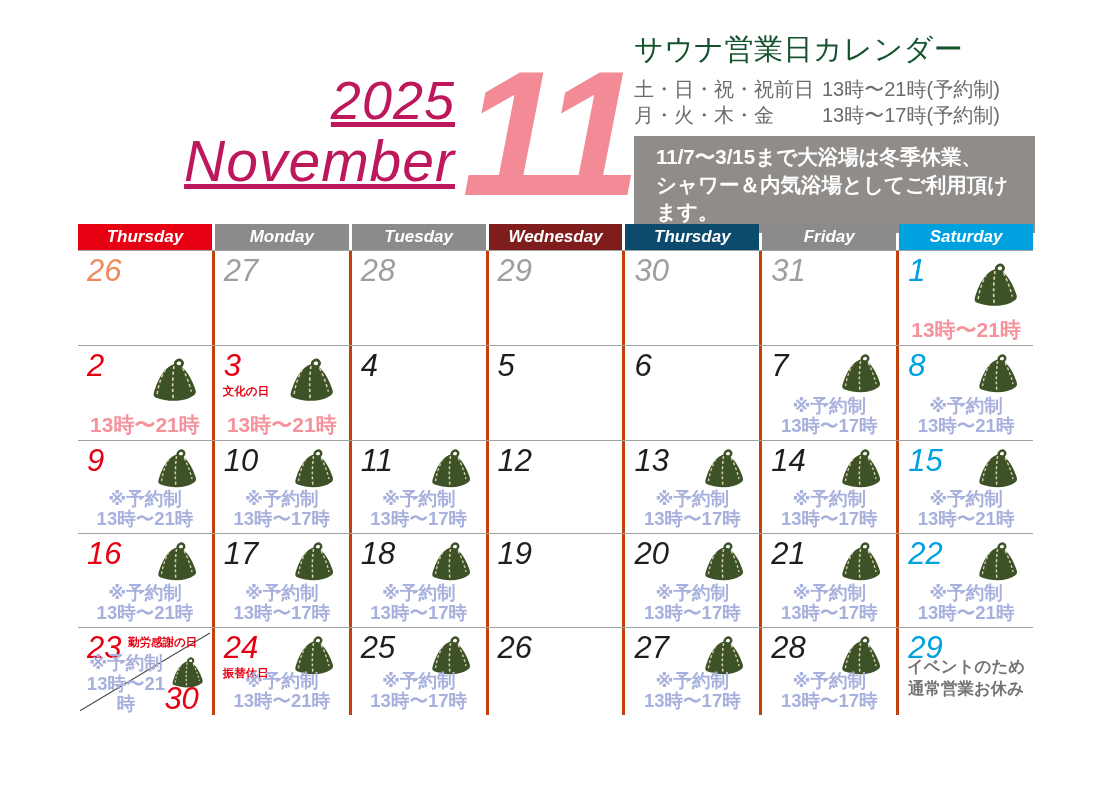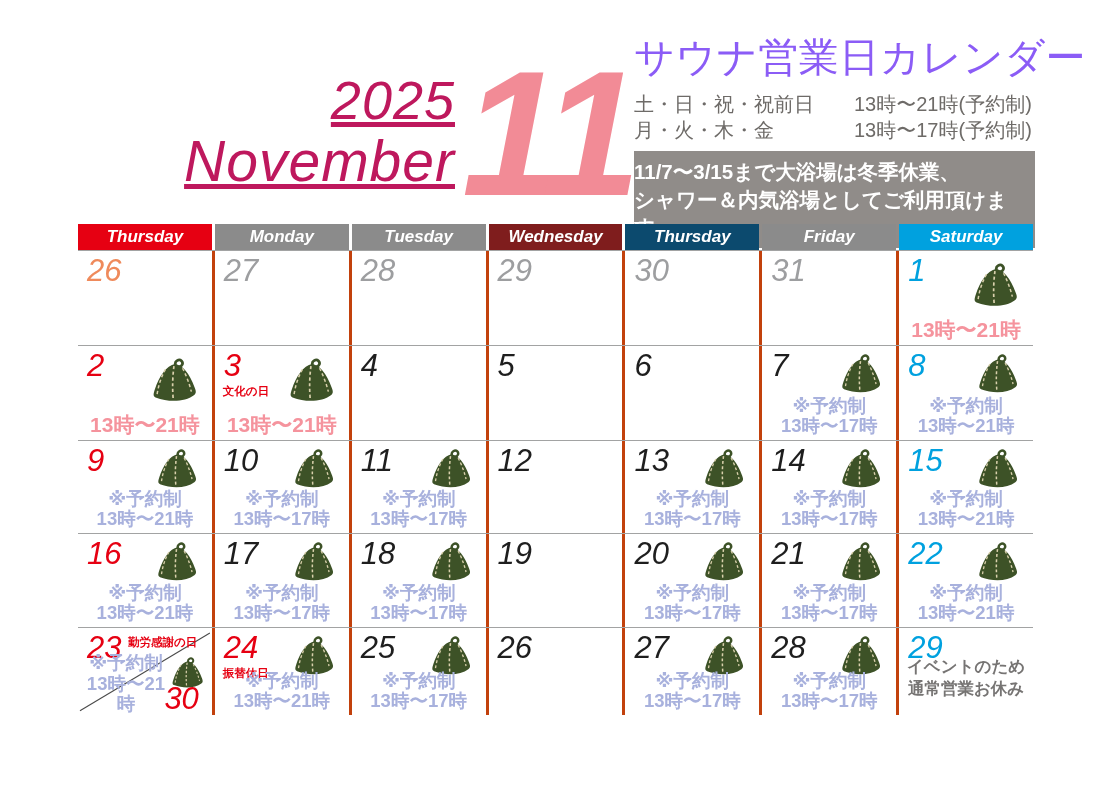--- a/index.html
+++ b/index.html
@@ -7,26 +7,26 @@
   .page{position:relative;width:1110px;height:791px;background:#fff;overflow:hidden;}
 
   
   .month-block{position:absolute;left:120px;top:73px;width:335px;text-align:right;color:#be185d;text-decoration:underline;}
   .year{font-size:54px;font-style:italic;line-height:1.0;letter-spacing:1px;}
   .month-name{font-size:57px;font-style:italic;line-height:1.0;margin-top:6px;letter-spacing:1px;}
   .month-num{position:absolute;left:462px;top:52px;font-size:178px;line-height:0.92;font-weight:bold;font-style:italic;color:#f28b96;letter-spacing:-6px;}
 
   
   .info-block{position:absolute;left:634px;top:30px;width:401px;}
-  .cal-title{margin:0;font-size:40px;font-weight:normal;color:#8b5cf6;letter-spacing:0.5px;white-space:nowrap;}
+  .cal-title{margin:0;font-size:29px;font-weight:normal;color:#14532d;letter-spacing:0.5px;white-space:nowrap;}
   .hours{margin-top:6px;color:#6e6b68;font-size:20px;line-height:1.3;}
-  .hours-row{display:flex;gap:32px;}
+  .hours-row{display:flex;}
   .hours-days{width:188px;}
   .hours-time{flex:1;}
-  .notice{margin-top:8px;background:#908c89;color:#fff;font-weight:bold;font-size:20.5px;line-height:1.35;padding:7px 0;}
+  .notice{margin-top:8px;background:#908c89;color:#fff;font-weight:bold;font-size:20.5px;line-height:1.35;padding:7px 22px;}
 
   
   .calendar{position:absolute;left:78px;top:224px;width:955px;}
   .day-headers{display:flex;gap:3px;height:26px;}
   .day-header{flex:1;display:flex;align-items:center;justify-content:center;color:#fff;font-size:17px;font-style:italic;font-weight:bold;}
   .week{display:flex;border-top:1px solid #a2a3a3;}
   .week .cell{flex:1;position:relative;}
   .week .cell + .cell{border-left:3px solid #c2410c;}
   .w1,.w2{height:94px;}
   .w3{height:92px;}

